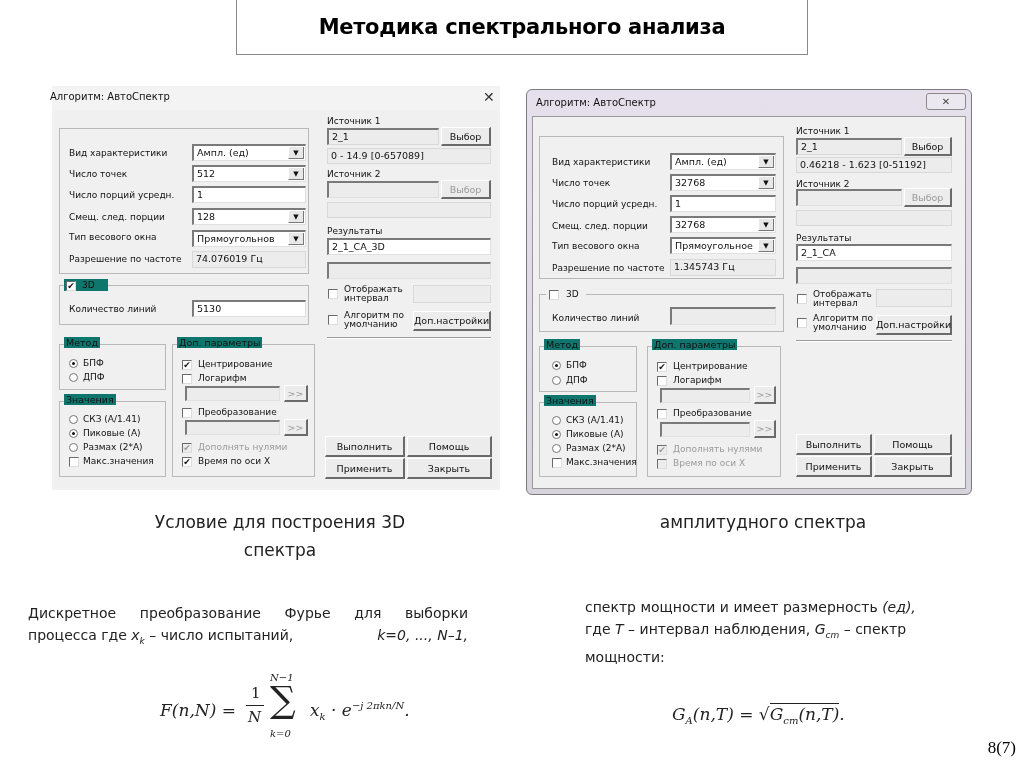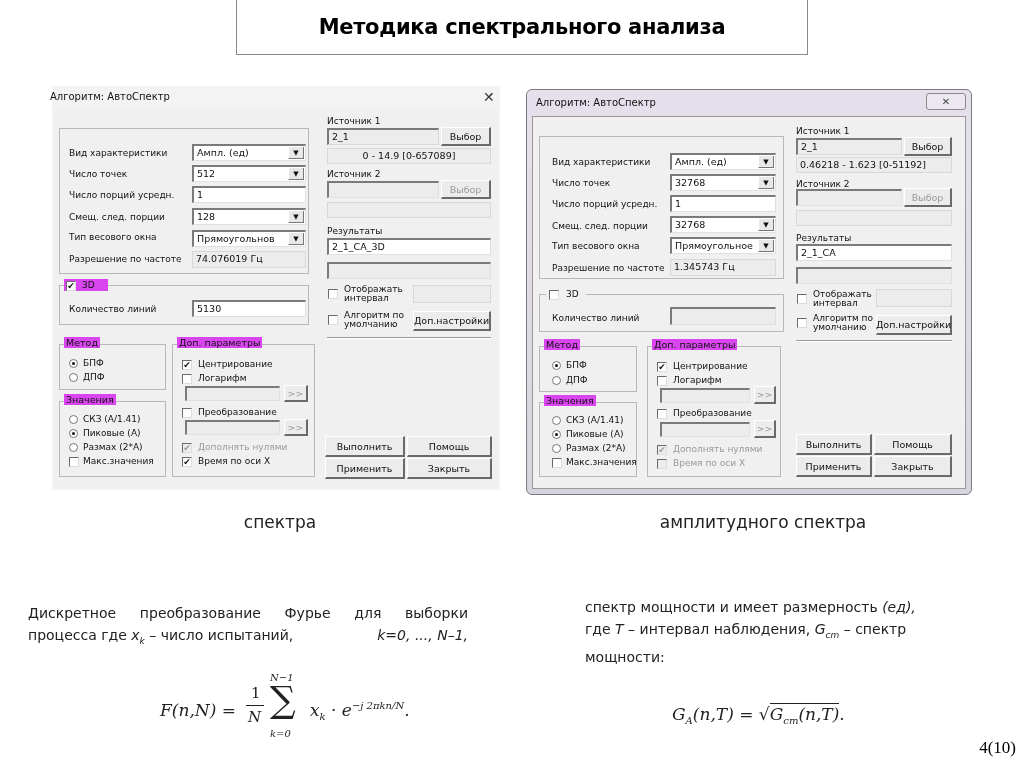--- a/index.html
+++ b/index.html
@@ -26,21 +26,21 @@
   .field.dis { background:#ececec; }
   .combo-arrow { position:absolute; right:1px; top:1px; bottom:1px; width:14px; background:#e8e8e8;
                  border-left:1px solid #fff; border-bottom:1px solid #777; border-right:1px solid #777;
                  display:flex; align-items:center; justify-content:center; font-size:7px; }
   .btn { position:absolute; box-sizing:border-box; background:#ececec;
          border-top:1px solid #fff; border-left:1px solid #fff;
          border-right:2px solid #6a6a6a; border-bottom:2px solid #6a6a6a;
          display:flex; align-items:center; justify-content:center; font-size:9.5px; white-space:nowrap; }
   .btn.dis { color:#9a9a9a; }
   .group { position:absolute; box-sizing:border-box; border:1px solid #b8b8b8; }
-  .group-label { position:absolute; background:#d946ef; padding:0 2px; font-size:9.5px; }
+  .group-label { position:absolute; background:#0f766e; padding:0 2px; font-size:9.5px; }
   .chk { position:absolute; width:10px; height:10px; box-sizing:border-box; background:#fff;
          border-top:1px solid #6a6a6a; border-left:1px solid #6a6a6a; border-right:1px solid #ddd; border-bottom:1px solid #ddd;
          font-size:9px; line-height:9px; text-align:center; }
   .chk.dis { background:#ececec; color:#999; }
   .radio { position:absolute; width:9px; height:9px; box-sizing:border-box; border-radius:50%;
            background:#fff; border:1px solid #777; }
   .radio.on::after { content:""; position:absolute; left:2px; top:2px; width:3px; height:3px; border-radius:50%; background:#111; }
   .txt-dis { color:#9a9a9a; }
   .sep { position:absolute; height:0; border-top:1px solid #9a9a9a; border-bottom:1px solid #fff; }
 
@@ -72,21 +72,21 @@
   <div class="lbl" style="left:17px;top:126px;">Смещ. след. порции</div>
   <div class="field" style="left:140px;top:122px;width:114px;height:17px;"><span>128</span><span class="combo-arrow">▼</span></div>
   <div class="lbl" style="left:17px;top:146px;">Тип весового окна</div>
   <div class="field" style="left:140px;top:144px;width:114px;height:17px;"><span>Прямоугольнов</span><span class="combo-arrow">▼</span></div>
   <div class="lbl" style="left:17px;top:168px;">Разрешение по частоте</div>
   <div class="field ro" style="left:140px;top:165px;width:114px;height:17px;">74.076019 Гц</div>
 
   <div class="lbl" style="left:275px;top:30px;">Источник 1</div>
   <div class="field ro" style="left:275px;top:42px;width:112px;height:17px;border-top:2px solid #7a7a7a;border-left:2px solid #7a7a7a;">2_1</div>
   <div class="btn" style="left:389px;top:41px;width:50px;height:19px;">Выбор</div>
-  <div class="field ro" style="left:275px;top:62px;width:164px;height:16px;text-align:center;">0 - 14.9 [0-657089]</div>
+  <div class="field ro" style="left:275px;top:62px;width:164px;height:16px;">0 - 14.9 [0-657089]</div>
   <div class="lbl" style="left:275px;top:83px;">Источник 2</div>
   <div class="field dis" style="left:275px;top:95px;width:112px;height:17px;"></div>
   <div class="btn dis" style="left:389px;top:94px;width:50px;height:19px;">Выбор</div>
   <div class="field ro" style="left:275px;top:116px;width:164px;height:16px;"></div>
   <div class="lbl" style="left:275px;top:140px;">Результаты</div>
   <div class="field" style="left:275px;top:152px;width:164px;height:17px;">2_1_CA_3D</div>
   <div class="field dis" style="left:275px;top:176px;width:164px;height:17px;"></div>
 
   <div class="chk" style="left:276px;top:203px;"></div>
   <div class="lbl" style="left:292px;top:199px;width:70px;white-space:normal;line-height:9px;">Отображать интервал</div>
@@ -226,20 +226,21 @@
   <div class="chk dis" style="left:131px;top:370px;"></div>
   <div class="lbl txt-dis" style="left:147px;top:369px;">Время по оси X</div>
 
   <div class="btn" style="left:270px;top:345px;width:76px;height:21px;">Выполнить</div>
   <div class="btn" style="left:348px;top:345px;width:78px;height:21px;">Помощь</div>
   <div class="btn" style="left:270px;top:367px;width:76px;height:21px;">Применить</div>
   <div class="btn" style="left:348px;top:367px;width:78px;height:21px;">Закрыть</div>
 </div>
 
 <div class="caption" style="left:80px;top:508px;width:400px;">
+  <div>Условие для построения 3D</div>
   <div>спектра</div>
 </div>
 <div class="para" style="left:28px;top:602px;width:440px;">
   <div style="text-align:justify;text-align-last:justify;">Дискретное преобразование Фурье для выборки</div>
   <div style="display:flex;justify-content:space-between;">
     <span><span>процесса где </span><i>x</i><sub style="font-size:9px;"><i>k</i></sub><span> – число испытаний, </span></span>
     <i>k=0, ..., N–1,</i>
   </div>
 </div>
 <div class="formula" style="left:160px;top:678px;width:300px;height:70px;font-size:17px;">
@@ -258,13 +259,13 @@
 </div>
 <div class="para" style="left:585px;top:596px;width:400px;">
   <div><span>спектр мощности и имеет размерность </span><i>(ед),</i></div>
   <div><span>где </span><i>T</i><span> – интервал наблюдения, </span><i>G</i><sub style="font-size:9px;"><i>cm</i></sub><span> – спектр</span></div>
   <div>мощности:</div>
 </div>
 <div class="formula" style="left:672px;top:704px;font-size:17px;white-space:nowrap;">
   <span>G</span><sub style="font-size:10px;">A</sub><span>(n,T) = </span><span style="font-style:normal;">√</span><span style="border-top:1px solid #222;"><span>G</span><sub style="font-size:10px;">cm</sub><span>(n,T)</span></span><span>.</span>
 </div>
 
-<div class="pagenum">4(10)</div>
+<div class="pagenum">8(7)</div>
 
 </body></html>

